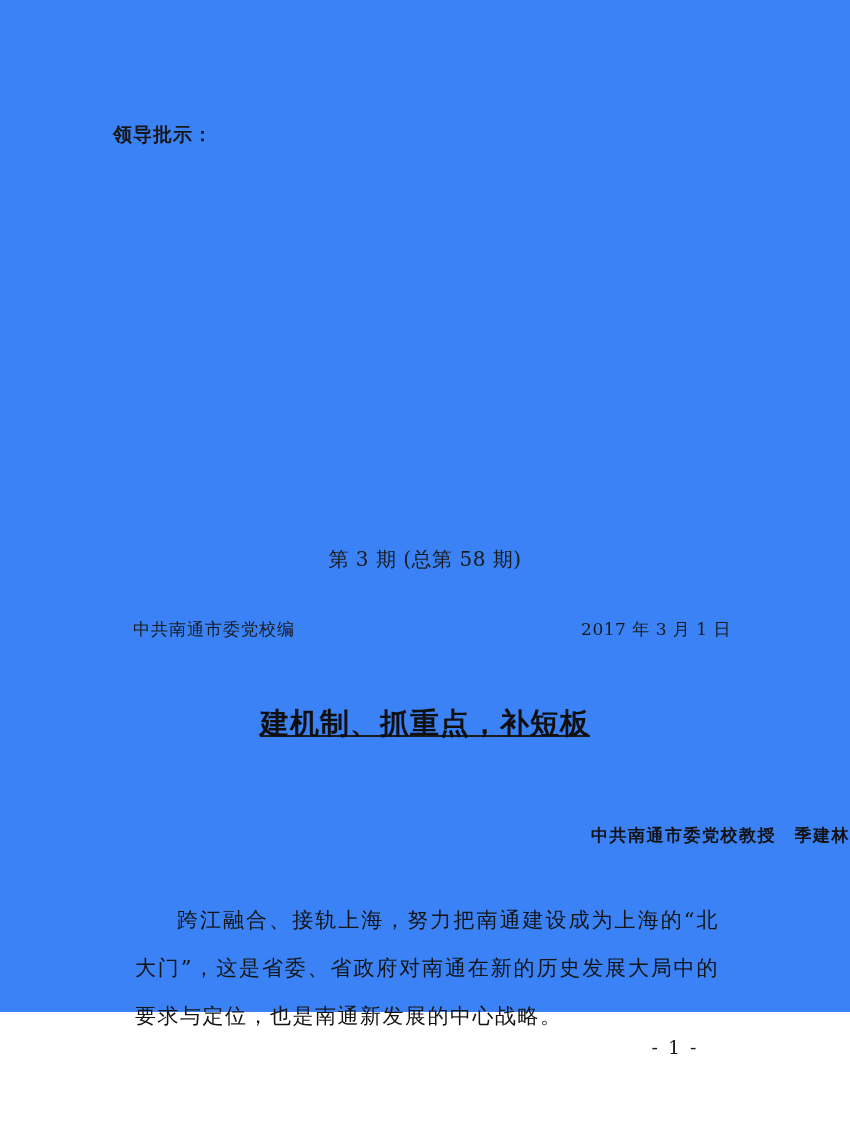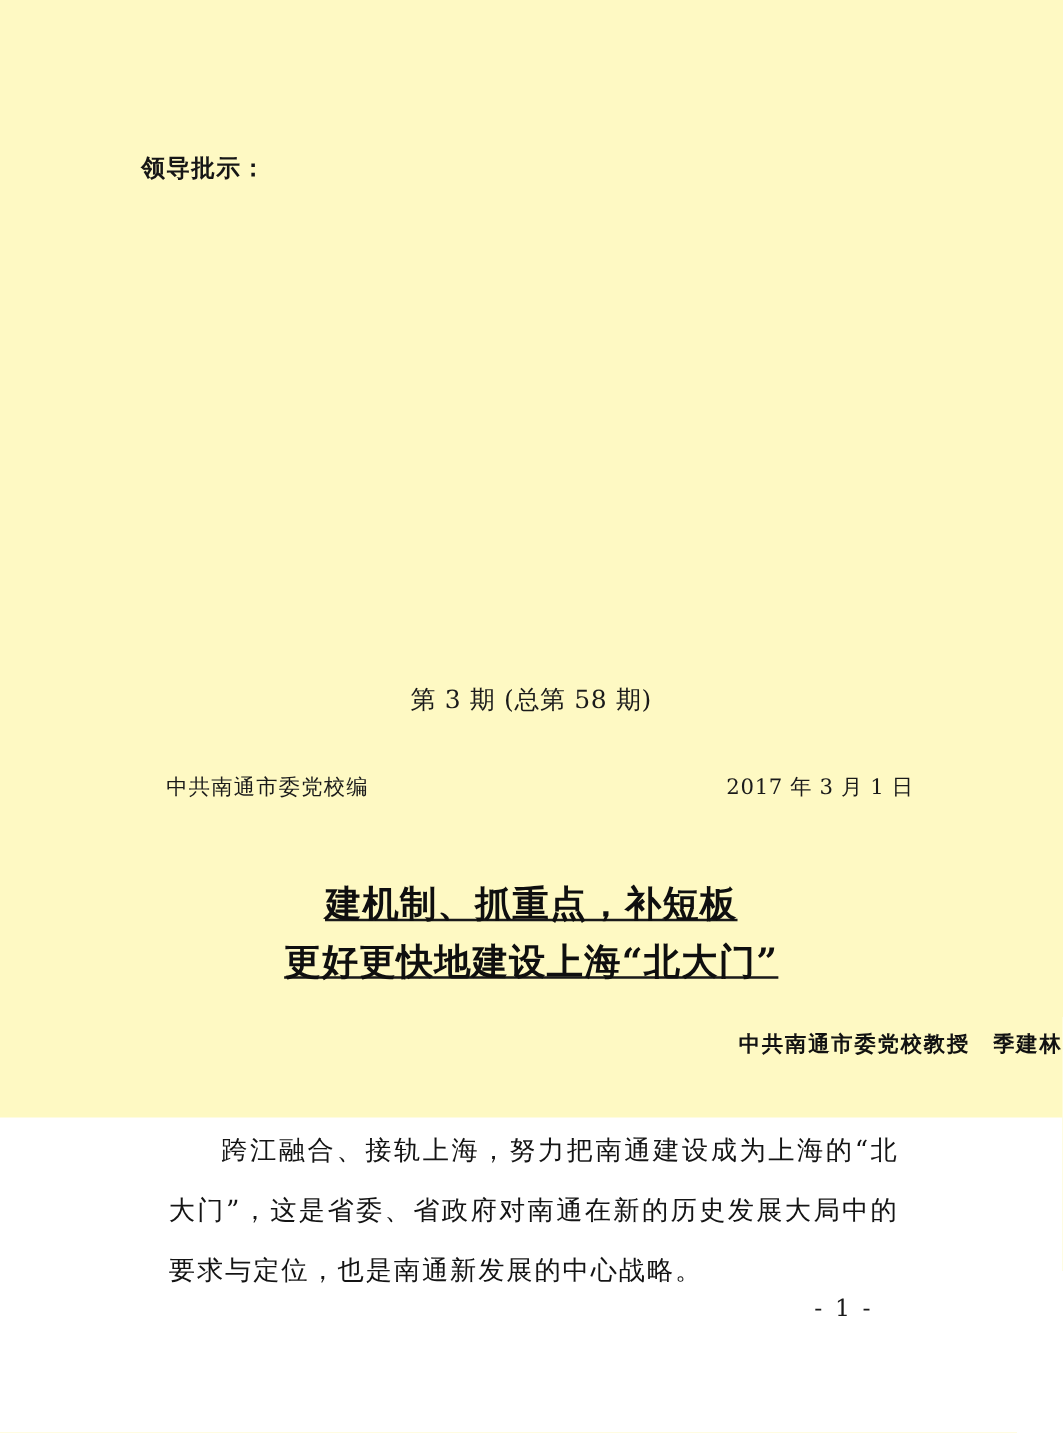--- a/index.html
+++ b/index.html
@@ -14,22 +14,22 @@
     color: #1a1a1a;
     position: relative;
     overflow: hidden;
   }
 
   .page {
     position: absolute;
     left: 0;
     top: 0;
     width: 850px;
-    height: 894px;
-    background: #fef9c3;
+    height: 1012px;
+    background: #3b82f6;
   }
 
   
   .leader-note {
     position: absolute;
     left: 113px;
     top: 122px;
     font-family: "DejaVu Sans", sans-serif;
     font-weight: bold;
     font-size: 19px;
@@ -147,21 +147,20 @@
 
   <div class="issue-line">第 3 期 (总第 58 期)</div>
 
   <div class="meta-row">
     <span class="publisher">中共南通市委党校编</span>
     <span class="issue-date">2017 年 3 月 1 日</span>
   </div>
 
   <div class="title-block">
     <div class="title-line">建机制、抓重点，补短板</div>
-    <div class="title-line">更好更快地建设上海“北大门”</div>
   </div>
 
   <div class="byline">中共南通市委党校教授　季建林</div>
 
   <div class="body-text">
     <p>跨江融合、接轨上海，努力把南通建设成为上海的“北大门”，这是省委、省政府对南通在新的历史发展大局中的要求与定位，也是南通新发展的中心战略。</p>
   </div>
 
   <div class="page-number">- 1 -</div>
 

